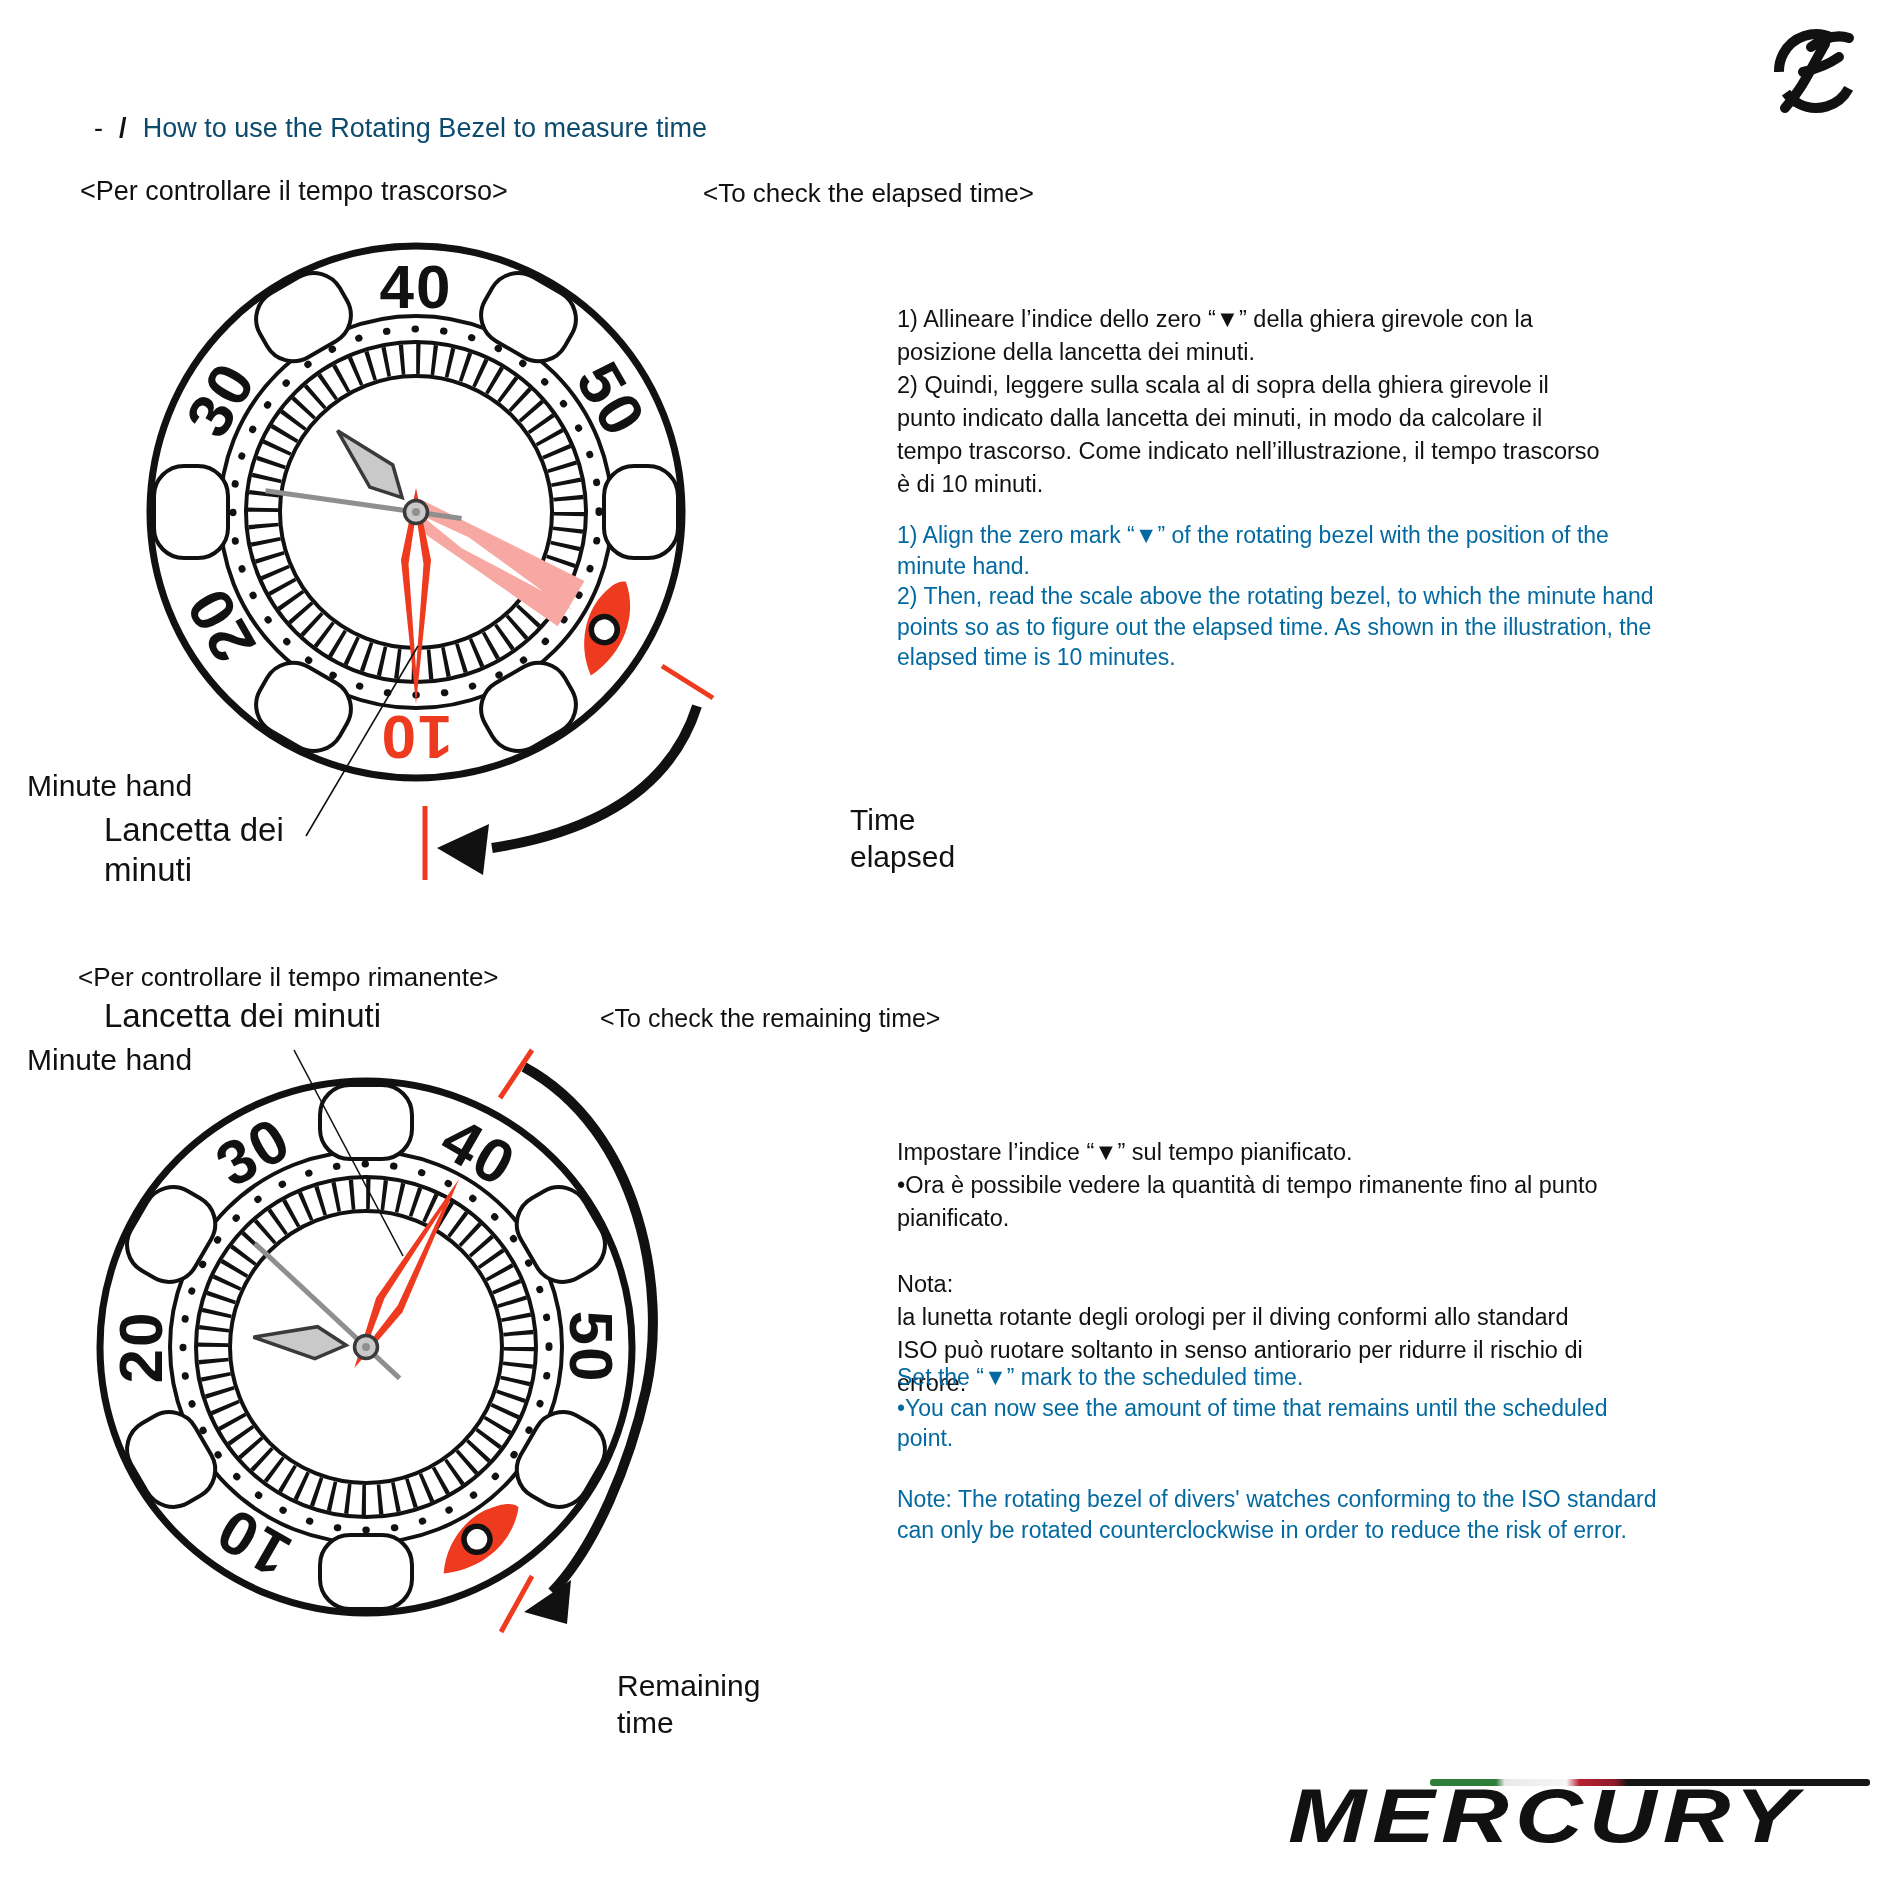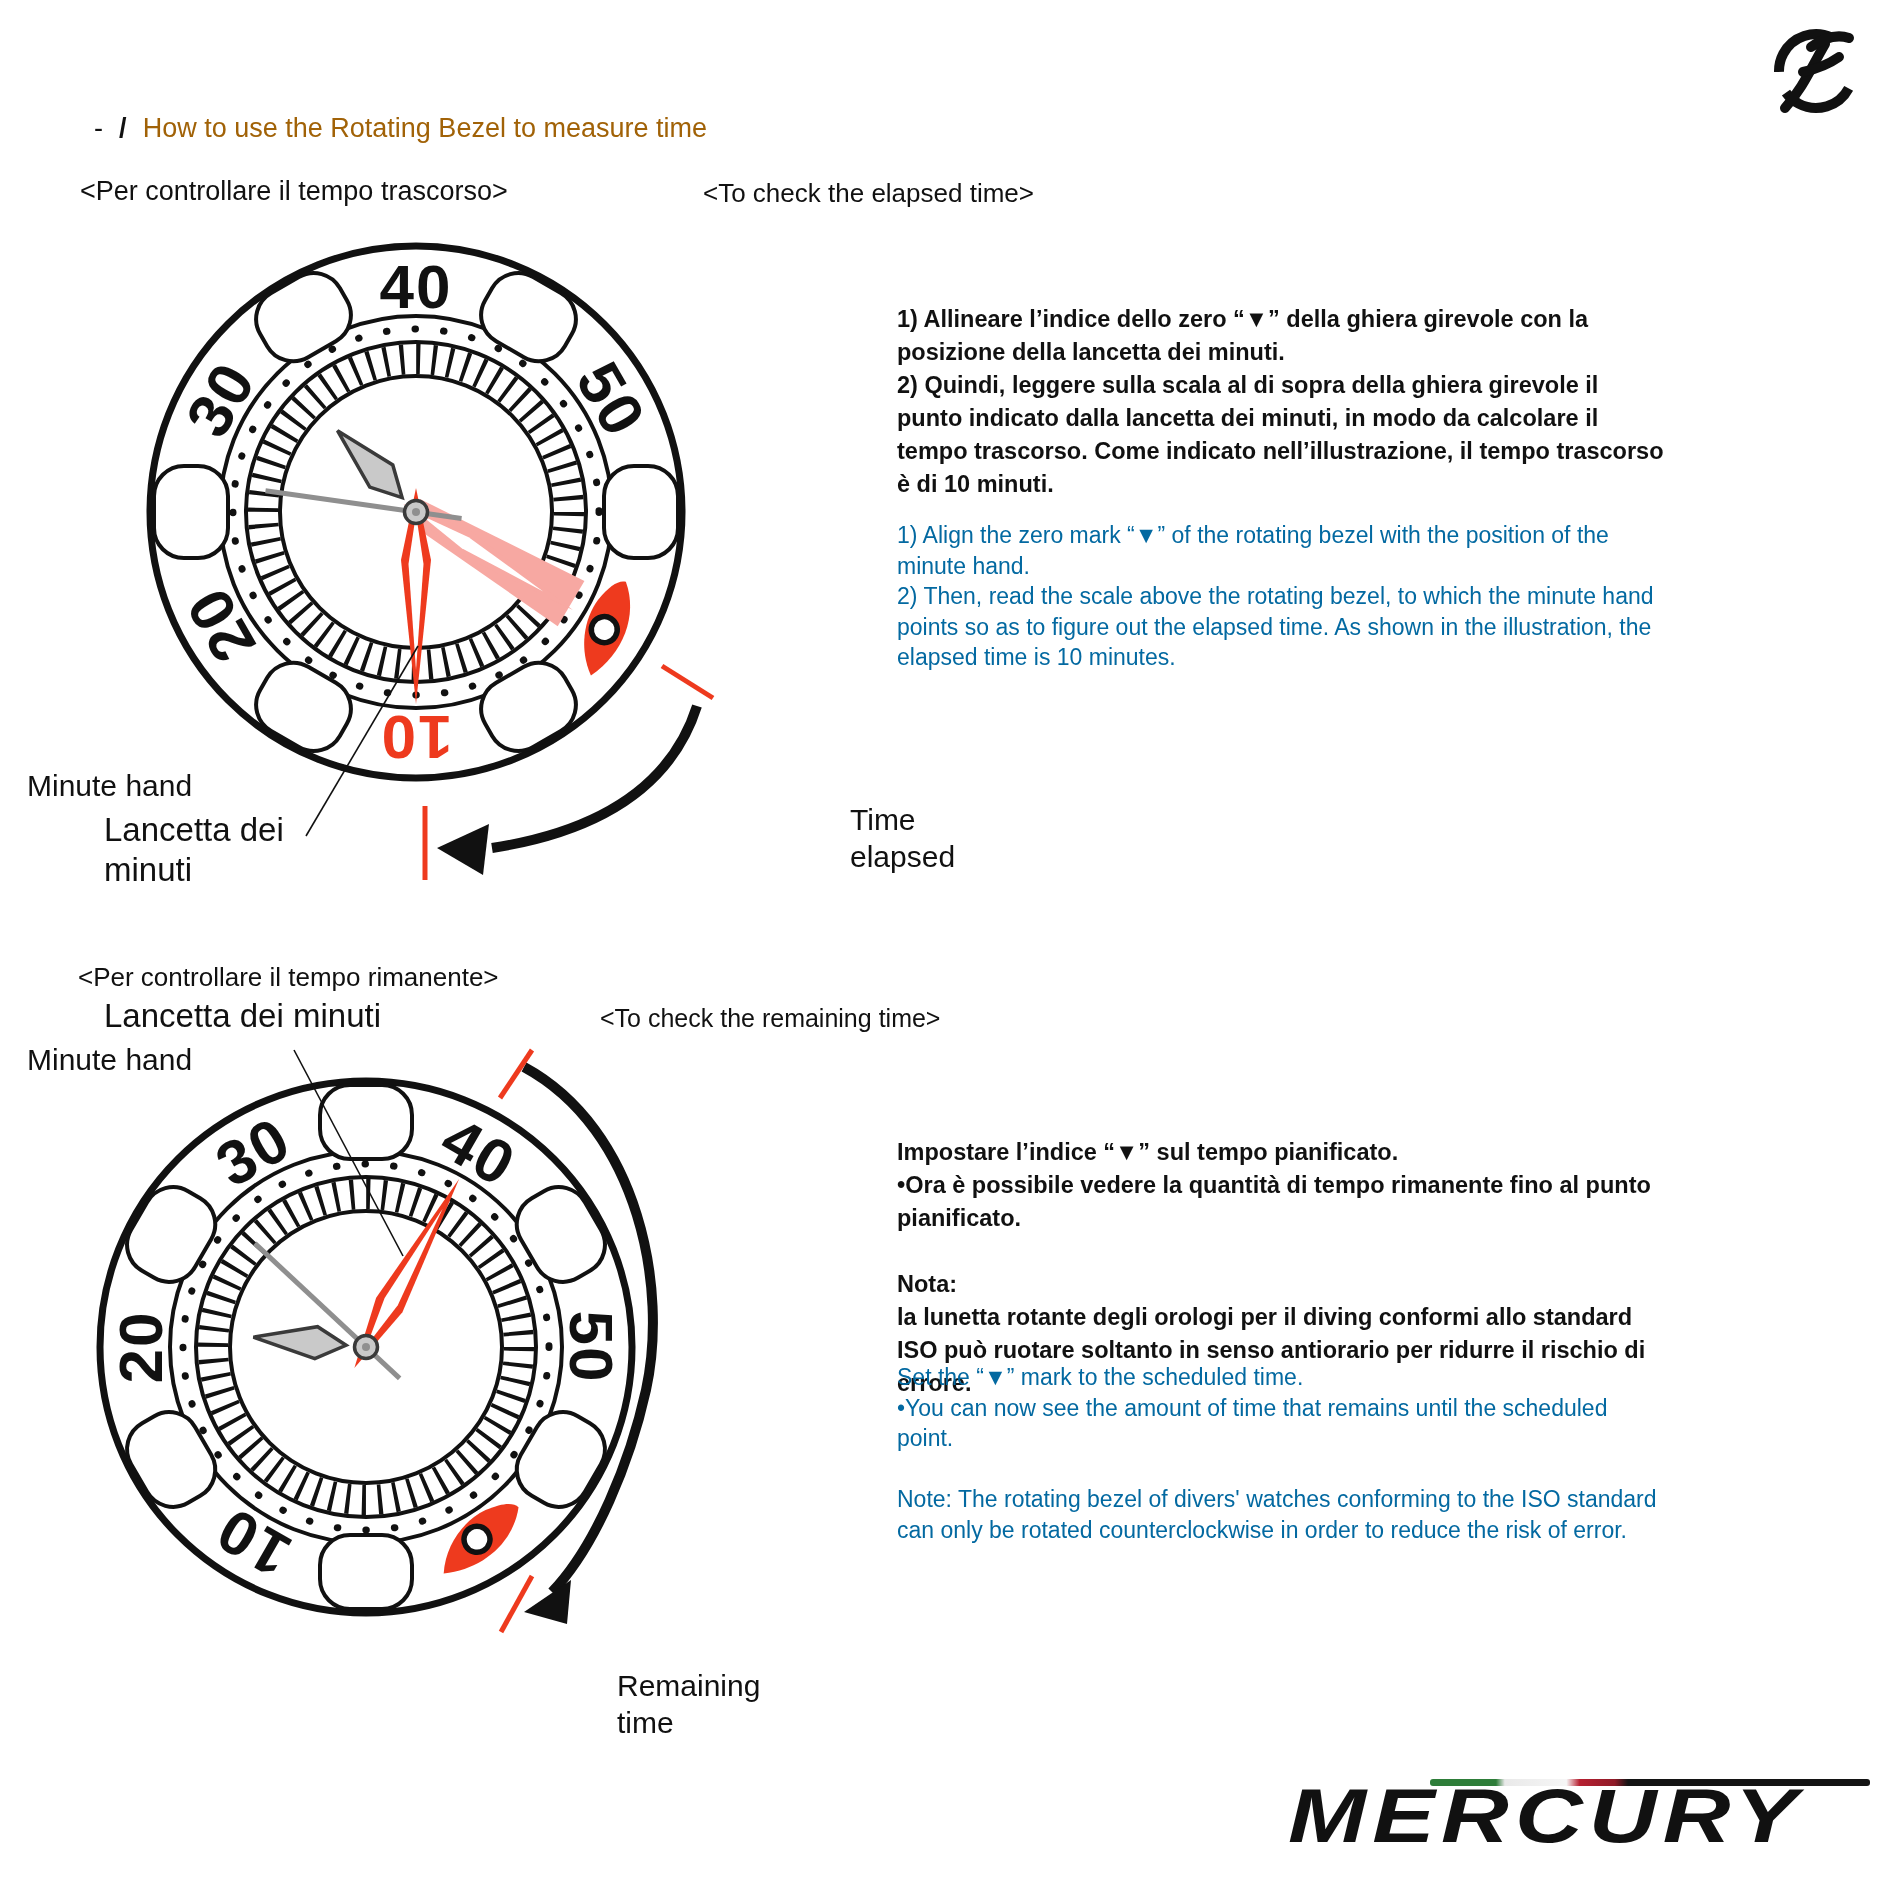--- a/index.html
+++ b/index.html
@@ -6,23 +6,23 @@
   .page{
     position:relative;width:1890px;height:1890px;background:#fff;overflow:hidden;
     font-family:"Liberation Sans",sans-serif;color:#111;
   }
   .abs{position:absolute;}
   .b{font-weight:normal;}
   .pre{white-space:pre-line;}
   
   .h1-row{top:112px;left:94px;display:flex;gap:16px;align-items:baseline;font-size:27px;line-height:1.2;}
   .h1-it{font-weight:bold;letter-spacing:.2px;}
-  .h1-en{font-weight:normal;color:#a16207;}
+  .h1-en{font-weight:normal;color:#0c4a6e;}
   
-  .col-it{left:897px;width:940px;font-size:23.5px;font-weight:bold;line-height:33px;}
+  .col-it{left:897px;width:940px;font-size:23.5px;font-weight:normal;line-height:33px;}
   .col-en{left:897px;width:940px;font-size:23px;line-height:30.5px;color:#0369a1;}
   
   .lbl{line-height:1.22;}
   svg text{font-family:"Liberation Sans",sans-serif;}
   .mercury{
     left:1288px;top:1765px;width:590px;height:110px;
   }
   .mercury .stripe{
     position:absolute;left:142px;top:14px;width:440px;height:7px;border-radius:3px;
     background:linear-gradient(90deg,#2e7d39 0%,#2e7d39 15%,#e9e9e9 17%,#f6f6f6 31%,#b72031 34%,#8f1b28 42%,#141414 45%,#141414 100%);

